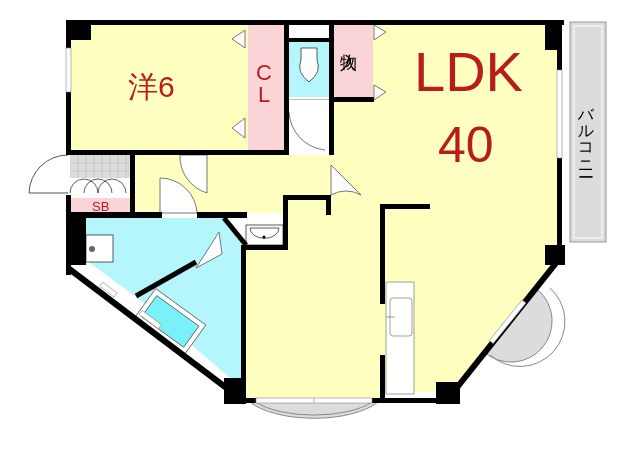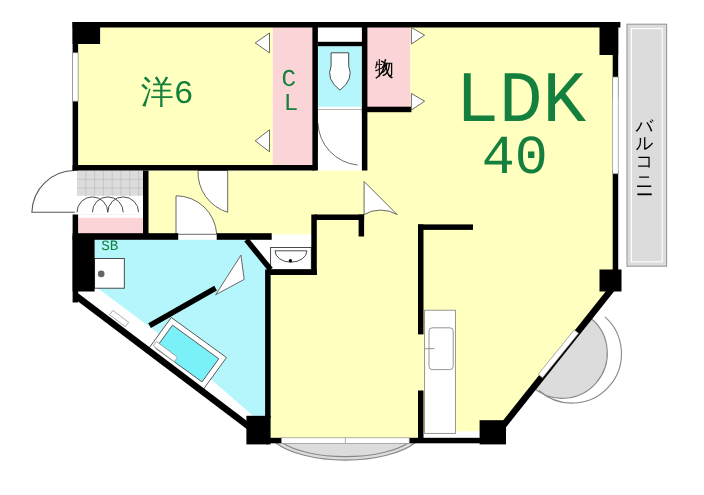--- a/index.html
+++ b/index.html
@@ -1,18 +1,18 @@
 <!DOCTYPE html>
 <html><head>
 <meta charset="utf-8">
 <style>
   html,body{margin:0;padding:0;background:#ffffff;}
   body{width:640px;height:450px;overflow:hidden;position:relative;font-family:"Liberation Sans",sans-serif;}
   svg{position:absolute;left:0;top:0;}
-  .lbl{position:absolute;color:#15803d;font-family:Liberation Mono, monospace;white-space:nowrap;line-height:1;}
+  .lbl{position:absolute;color:#b91c1c;font-family:Liberation Sans, sans-serif;white-space:nowrap;line-height:1;}
   .vlbl{position:absolute;color:#000;font-family:"DejaVu Sans",sans-serif;writing-mode:vertical-rl;line-height:1;}
 </style>
 </head>
 <body>
 
 <svg width="640" height="450" viewBox="0 0 640 450" xmlns="http://www.w3.org/2000/svg">
 
   <rect x="570" y="22" width="36" height="220" fill="#dcdcdc" stroke="#999" stroke-width="1"></rect>
   <rect x="574" y="26" width="28" height="212" fill="none" stroke="#fff" stroke-width="1"></rect>
 
@@ -152,16 +152,16 @@
     <polygon points="245,118 245,138 232,128"></polygon>
     <polygon points="374,25 374,40 386,32"></polygon>
     <polygon points="374,85 374,100 386,92"></polygon>
   </g>
 </svg>
 
 <div class="lbl" style="left:128px;top:72px;font-size:30px;">洋6</div>
 <div class="lbl" style="left:256px;top:62px;font-size:22px;">C</div>
 <div class="lbl" style="left:258px;top:84px;font-size:22px;">L</div>
 <div class="vlbl" style="left:340px;top:40px;font-size:17px;">物入</div>
-<div class="lbl" style="left:414px;top:60px;font-size:66px;">LDK</div>
+<div class="lbl" style="left:414px;top:44px;font-size:56px;">LDK</div>
 <div class="lbl" style="left:438px;top:120px;font-size:50px;">40</div>
 <div class="vlbl" style="left:578px;top:96px;font-size:16px;">バルコニー</div>
-<div class="lbl" style="left:92px;top:217px;font-size:13px;">SB</div>
+<div class="lbl" style="left:92px;top:200px;font-size:13px;">SB</div>
 
 </body></html>

